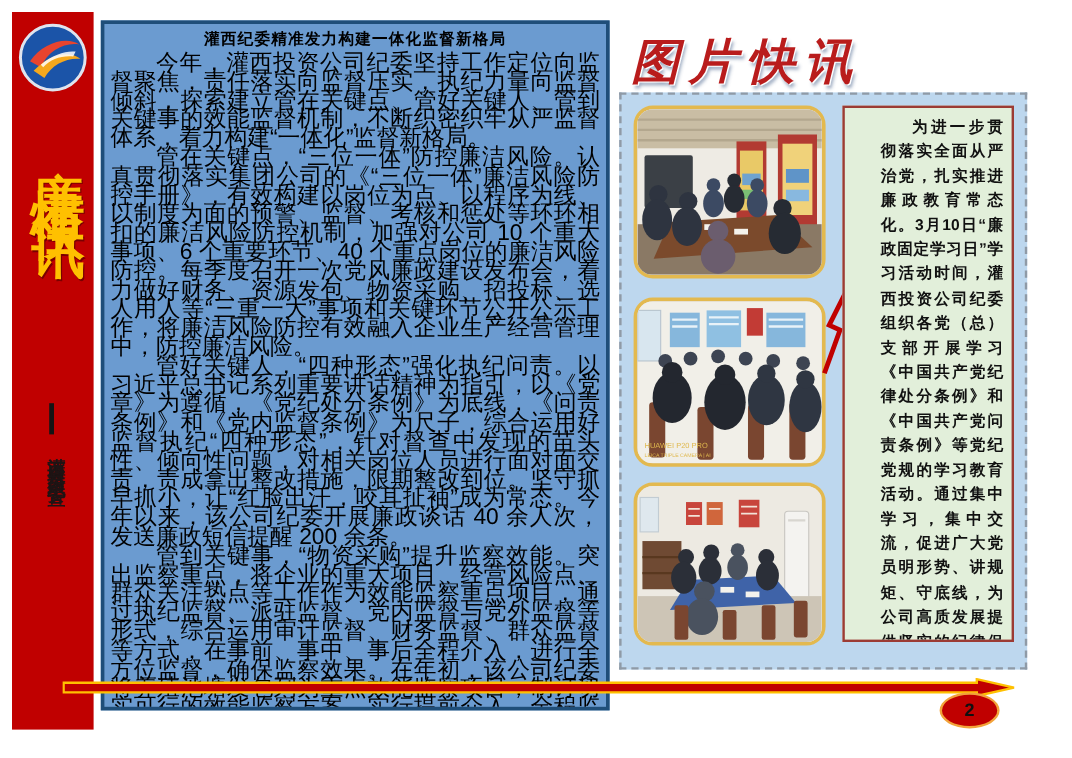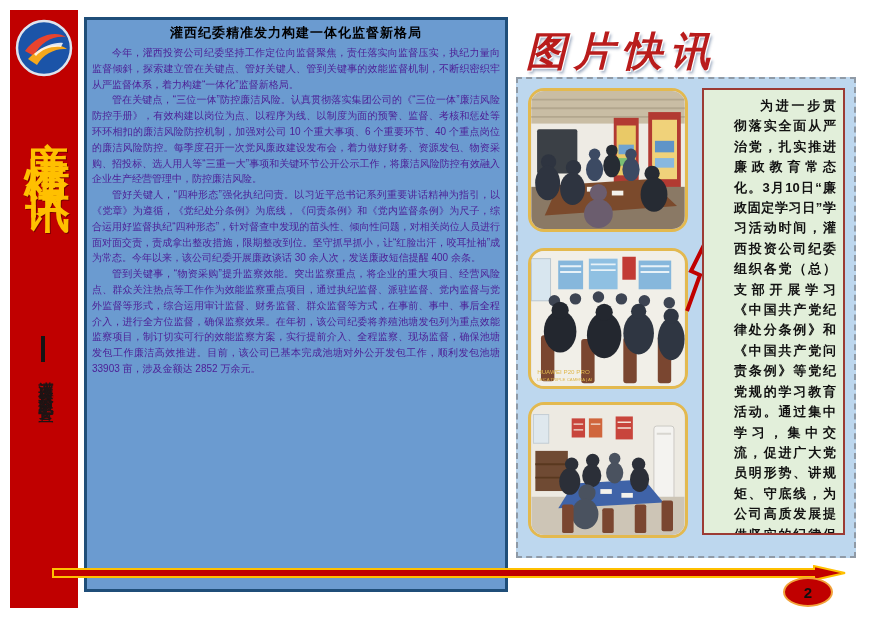--- a/index.html
+++ b/index.html
@@ -16,21 +16,21 @@
   .mast-divider { position:absolute; left:31px; top:326px; width:4px; height:26px; background:#141414; }
   .publisher { position:absolute; left:24px; top:360px; width:22px; height:200px;
                writing-mode:vertical-rl; text-orientation:upright;
                font-weight:bold; font-size:15px; letter-spacing:3px; color:#1e1414; line-height:20px; }
 
   
   .article-box { position:absolute; left:84px; top:17px; width:424px; height:575px;
                  background:#6b9bd0; border:3px solid #1f4e79; padding:3px 5px 2px 5px; overflow:hidden; }
   .article-title { font-size:13px; font-weight:bold; color:#000; text-align:center;
                    letter-spacing:1px; margin:1px 0 3px 0; white-space:nowrap; }
-  .body-p { font-size:10px; line-height:15.8px; color:#4c1d95; text-align:justify;
+  .body-p { font-size:19px; line-height:15.8px; color:#000000; text-align:justify;
             text-indent:2em; letter-spacing:0; }
   .body-p b { font-weight:normal; }
 
   
   .pn-title { position:absolute; left:526px; top:24px; width:220px; height:50px;
               font-family:"DejaVu Serif", serif; font-weight:bold; font-size:40px; letter-spacing:8px;
               color:#b91c1c; text-shadow:1px 1px 0 #ffffff, 2px 3px 3px rgba(40,70,120,.45);
               font-style:italic; }
   .pn-panel { position:absolute; left:516px; top:77px; width:340px; height:481px;
               background:#bdd7ee; border:2px dashed #8f9aa6; }
@@ -70,21 +70,21 @@
     </div>
     <div class="masthead">廉情快讯</div>
     <div class="mast-divider"></div>
     <div class="publisher">灌西投资公司纪委宣</div>
   </div>
 
   <div class="article-box">
     <div class="article-title">灌西纪委精准发力构建一体化监督新格局</div>
     <p class="body-p"><b></b><span>今年，灌西投资公司纪委坚持工作定位向监督聚焦，责任落实向监督压实，执纪力量向监督倾斜，探索建立管在关键点、管好关键人、管到关键事的效能监督机制，不断织密织牢从严监督体系，着力构建“一体化”监督新格局。</span></p>
     <p class="body-p"><b>管在关键点，“三位一体”防控廉洁风险。</b><span>认真贯彻落实集团公司的《“三位一体”廉洁风险防控手册》，有效构建以岗位为点、以程序为线、以制度为面的预警、监督、考核和惩处等环环相扣的廉洁风险防控机制，加强对公司 10 个重大事项、6 个重要环节、40 个重点岗位的廉洁风险防控。每季度召开一次党风廉政建设发布会，着力做好财务、资源发包、物资采购、招投标、选人用人等“三重一大”事项和关键环节公开公示工作，将廉洁风险防控有效融入企业生产经营管理中，防控廉洁风险。</span></p>
-    <p class="body-p"><b>管好关键人，“四种形态”强化执纪问责。</b><span>以习近平总书记系列重要讲话精神为指引，以《党章》为遵循，《党纪处分条例》为底线，《问责条例》和《党内监督条例》为尺子，综合运用好监督执纪“四种形态”，针对督查中发现的苗头性、倾向性问题，对相关岗位人员进行面对面交责，责成拿出整改措施，限期整改到位。坚守抓早抓小，让“红脸出汗，咬耳扯袖”成为常态。今年以来，该公司纪委开展廉政谈话 30 余人次，发送廉政短信提醒 400 余条。</span></p>
+    <p class="body-p"><b>管好关键人，“四种形态”强化执纪问责。</b><span>以习近平总书记系列重要讲话精神为指引，以《党章》为遵循，《党纪处分条例》为底线，《问责条例》和《党内监督条例》为尺子，综合运用好监督执纪“四种形态”，针对督查中发现的苗头性、倾向性问题，对相关岗位人员进行面对面交责，责成拿出整改措施，限期整改到位。坚守抓早抓小，让“红脸出汗，咬耳扯袖”成为常态。今年以来，该公司纪委开展廉政谈话 40 余人次，发送廉政短信提醒 200 余条。</span></p>
     <p class="body-p"><b>管到关键事，“物资采购”提升监察效能。</b><span>突出监察重点，将企业的重大项目、经营风险点、群众关注热点等工作作为效能监察重点项目，通过执纪监督、派驻监督、党内监督与党外监督等形式，综合运用审计监督、财务监督、群众监督等方式，在事前、事中、事后全程介入，进行全方位监督，确保监察效果。在年初，该公司纪委将养殖池塘发包列为重点效能监察项目，制订切实可行的效能监察方案，实行提前介入、全程监察、现场监督，确保池塘发包工作廉洁高效推进。目前，该公司已基本完成池塘对外公开发包工作，顺利发包池塘 33903 亩，涉及金额达 2852 万余元。</span></p>
   </div>
 
   <div class="pn-title">图片快讯</div>
   <div class="pn-panel"></div>
 
   <div class="photo" id="photo-1">
     <svg width="154" height="138" viewBox="0 0 160 144">
       <rect width="160" height="144" fill="#eeebe4"></rect>
       <rect width="160" height="34" fill="#c9bda4"></rect>

